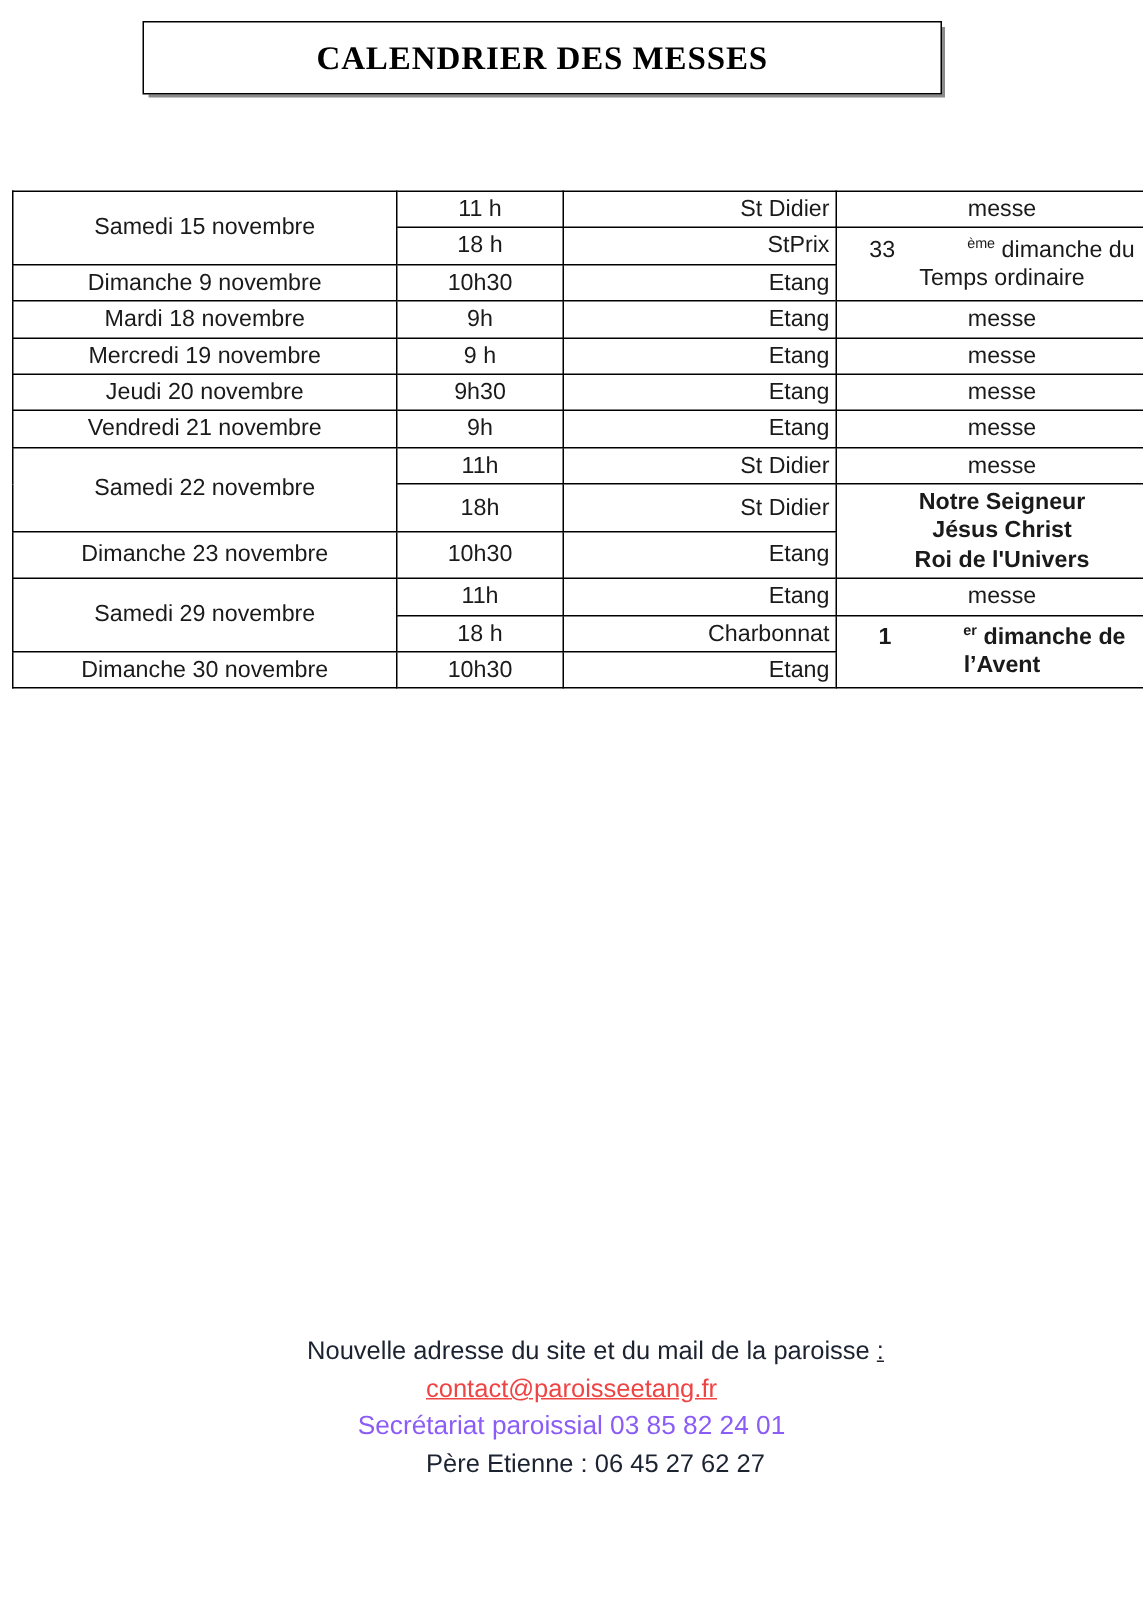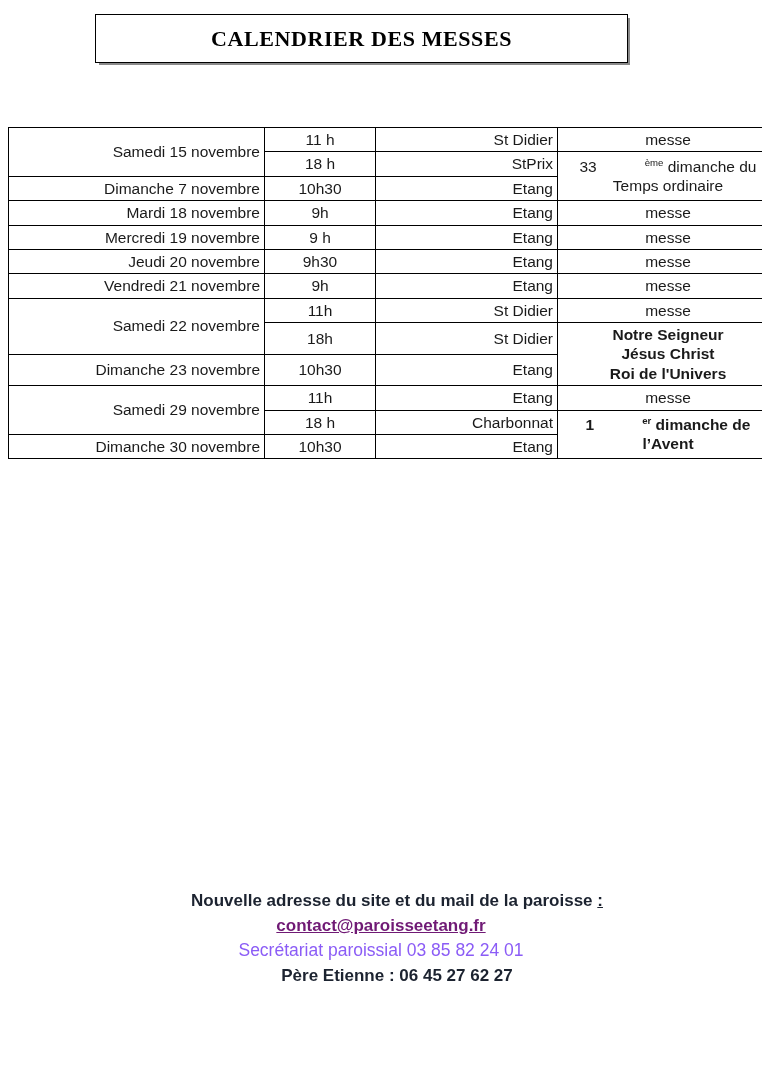--- a/index.html
+++ b/index.html
@@ -52,21 +52,21 @@
   #schedule-table td {
     border: 1px solid #000000;
     font-size: 15.5px;
     color: #1a1a1a;
     padding: 2px 4px;
     vertical-align: middle;
     line-height: 1.25;
   }
   td.c-date {
     width: 247px;
-    text-align: right;
+    text-align: center;
     padding-left: 13px;
   }
   td.c-time {
     width: 102px;
     text-align: center;
   }
   td.c-place {
     width: 173px;
     text-align: right;
   }
@@ -85,26 +85,26 @@
     top: 888px;
     width: 762px;
     text-align: center;
   }
   #footer .line {
     font-size: 17px;
     line-height: 25px;
     color: #1c2330;
     white-space: nowrap;
   }
-  #footer .line.bold { font-weight: bold; padding-left: 32px; }
+  #footer .line.bold { font-weight: normal; padding-left: 32px; }
   #footer .line.plain { color: #8b5cf6; font-size: 17.5px; }
   .u { text-decoration: underline; }
   #footer-email {
-    color: #701a75;
-    font-weight: bold;
+    color: #ef4444;
+    font-weight: normal;
     text-decoration: underline;
   }
 </style>
 </head>
 <body>
 
 <div id="title-box">
   <div id="title-text">CALENDRIER DES MESSES</div>
 </div>
 
@@ -115,21 +115,21 @@
         <td class="c-time">11 h</td>
         <td class="c-place">St Didier</td>
         <td class="c-note">messe</td>
       </tr>
       <tr>
         <td class="c-time">18 h</td>
         <td class="c-place">StPrix</td>
         <td class="c-note" rowspan="2">33<sup>ème</sup> dimanche du Temps ordinaire</td>
       </tr>
       <tr>
-        <td class="c-date">Dimanche 7 novembre</td>
+        <td class="c-date">Dimanche 9 novembre</td>
         <td class="c-time">10h30</td>
         <td class="c-place">Etang</td>
       </tr>
       <tr>
         <td class="c-date">Mardi 18 novembre</td>
         <td class="c-time">9h</td>
         <td class="c-place">Etang</td>
         <td class="c-note">messe</td>
       </tr>
       <tr>

